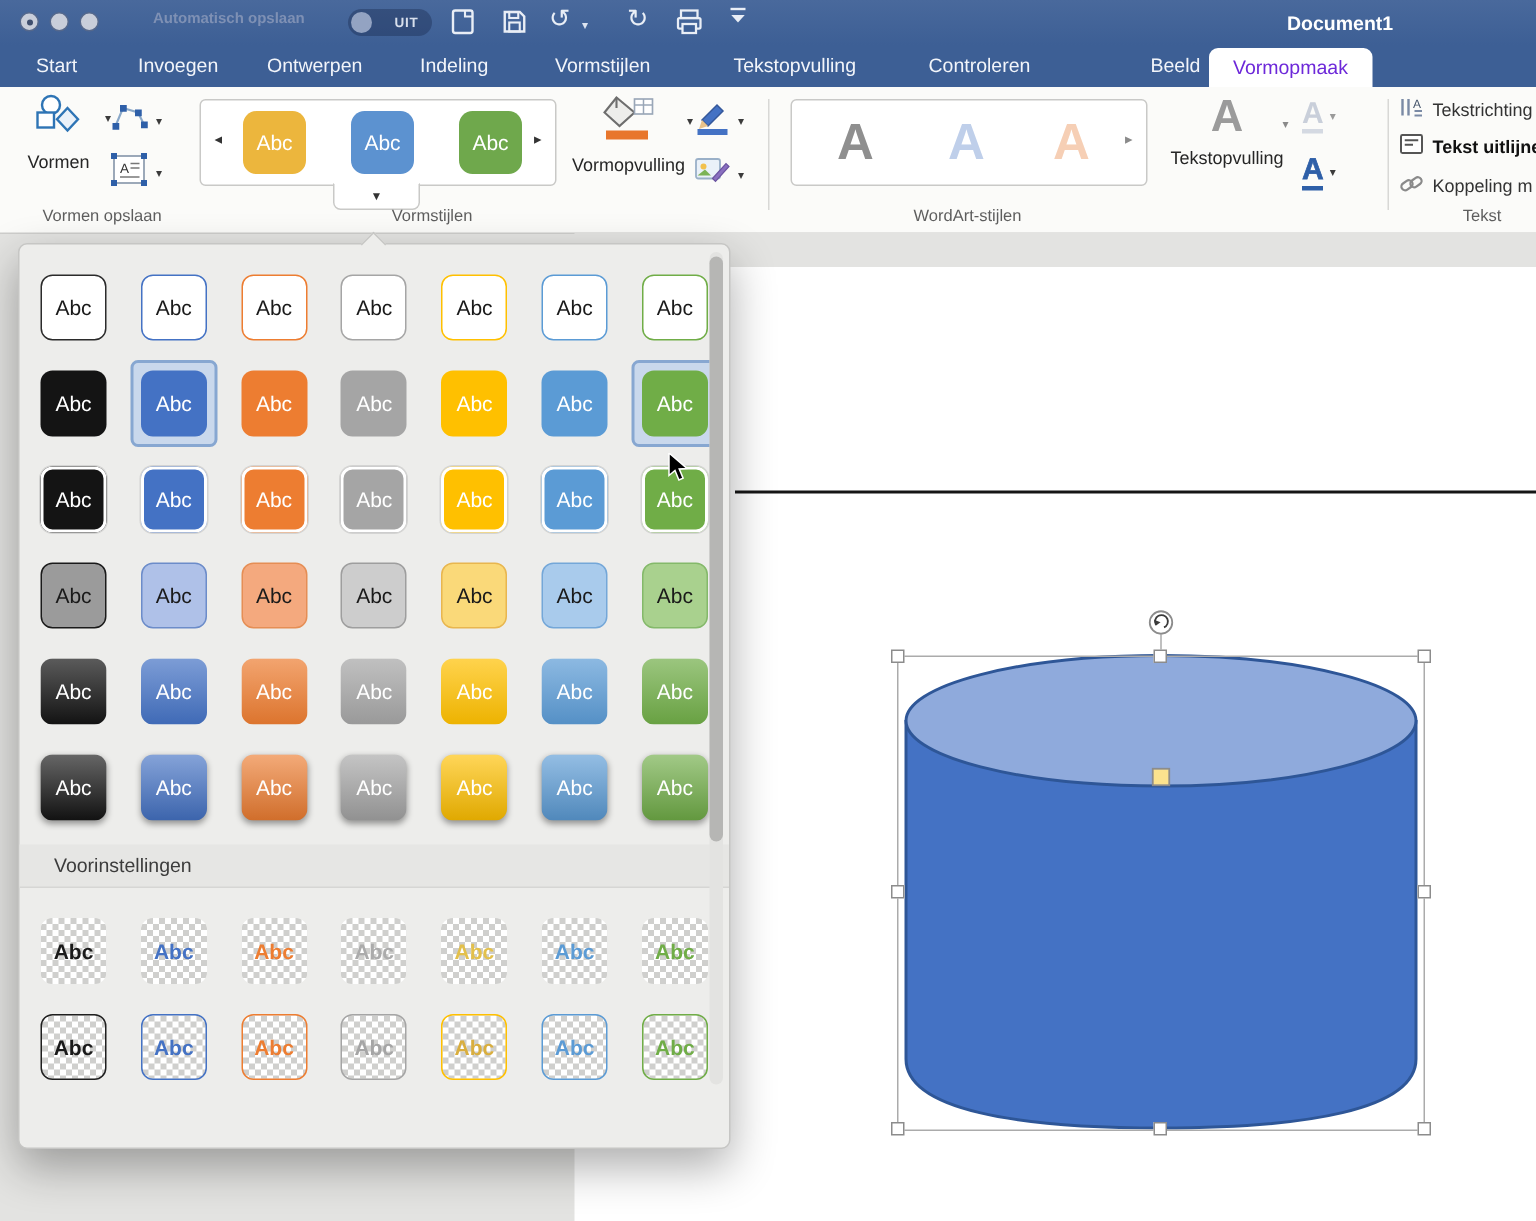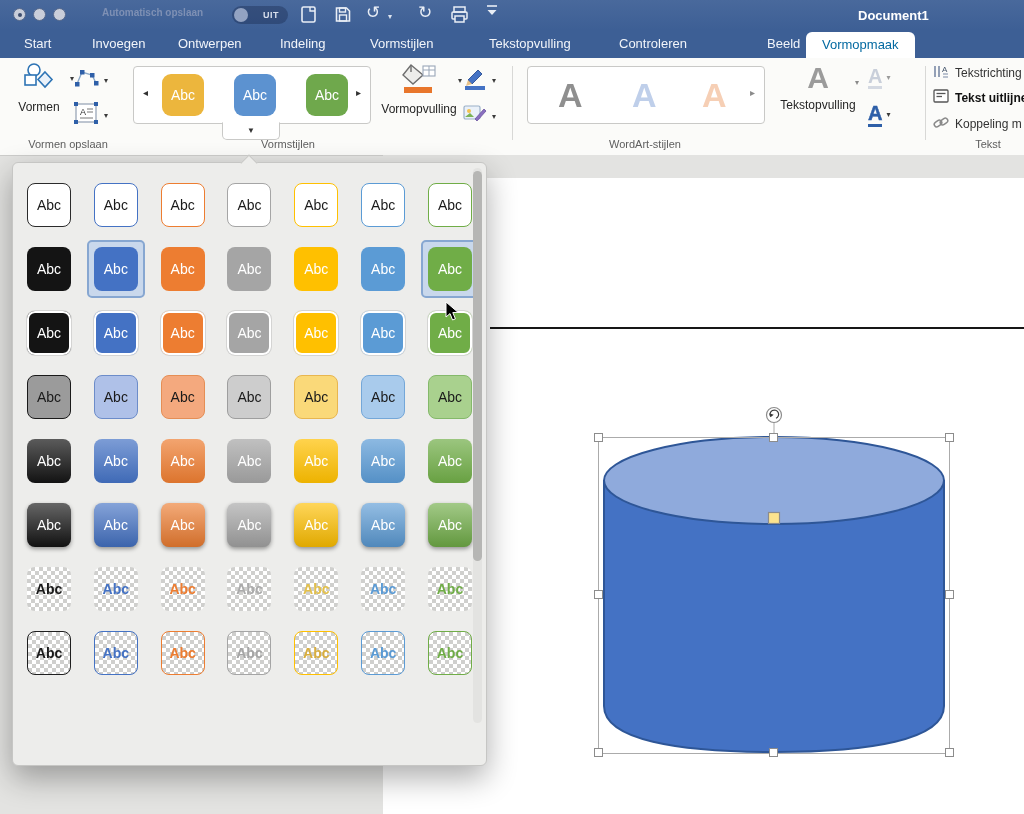--- a/index.html
+++ b/index.html
@@ -15,21 +15,21 @@
   #autosave-toggle .knob{position:absolute;left:2px;top:2px;width:14px;height:14px;border-radius:50%;background:#93A3C2;}
   #autosave-toggle .state{position:absolute;right:9px;top:4px;font-size:9px;font-weight:700;color:#D8DFEC;letter-spacing:.5px;}
   .tb-icon{position:absolute;top:5px;color:#E9EEF6;font-size:15px;line-height:20px;}
   .tb-icon svg{display:block;}
   .tb-caret{position:absolute;top:12px;font-size:8px;color:#DDE4F0;}
   #doc-title{position:absolute;left:858px;top:8px;font-size:13px;font-weight:600;color:#FFFFFF;}
 
   
   #tabbar{position:absolute;left:0;top:30px;width:1024px;height:28px;background:#3D5F95;}
   .tab{position:absolute;bottom:0;height:28px;line-height:28px;font-size:13px;color:#F2F5FA;padding:0 2px;cursor:default;}
-  .tab.active{background:#FFFFFF;color:#0369a1;border-radius:6px 6px 0 0;padding:0 16px;height:26px;line-height:26px;font-weight:400;}
+  .tab.active{background:#FFFFFF;color:#6d28d9;border-radius:6px 6px 0 0;padding:0 16px;height:26px;line-height:26px;font-weight:400;}
 
   
   #ribbon{position:absolute;left:0;top:58px;width:1024px;height:97px;background:#FBFBF9;border-bottom:1px solid #CDCDCB;}
   .grp-label{position:absolute;font-size:11px;color:#5E5E5E;text-align:center;}
   .rib-divider{position:absolute;top:8px;width:1px;height:74px;background:#D8D8D6;}
   .mini-caret{font-size:8px;color:#3B3B3B;}
   .ribbon-btn-label{font-size:12px;color:#262626;}
 
   #vormen-btn{position:absolute;left:10px;top:4px;width:58px;height:62px;text-align:center;}
   #vormen-btn .lbl{margin-top:4px;font-size:12px;color:#262626;}
@@ -464,20 +464,21 @@
             <div class="swatch shadow" style="background-color: rgb(255, 192, 0); color: rgb(255, 255, 255);">Abc</div>
           </div>
           <div class="cellwrap">
             <div class="swatch shadow" style="background-color: rgb(91, 155, 213); color: rgb(255, 255, 255);">Abc</div>
           </div>
           <div class="cellwrap">
             <div class="swatch shadow" style="background-color: rgb(112, 173, 71); color: rgb(255, 255, 255);">Abc</div>
           </div>
         </div>
       </div>
+    <div class="section-head" style="margin-top:16px">Voorinstellingen</div>
     <div class="swatch-grid" id="preset-grid">
         <div class="swatch-row">
           <div class="cellwrap">
             <div class="swatch checker" style="color: rgb(26, 26, 26);">Abc</div>
           </div>
           <div class="cellwrap">
             <div class="swatch checker" style="color: rgb(68, 114, 196);">Abc</div>
           </div>
           <div class="cellwrap">
             <div class="swatch checker" style="color: rgb(237, 125, 49);">Abc</div>

